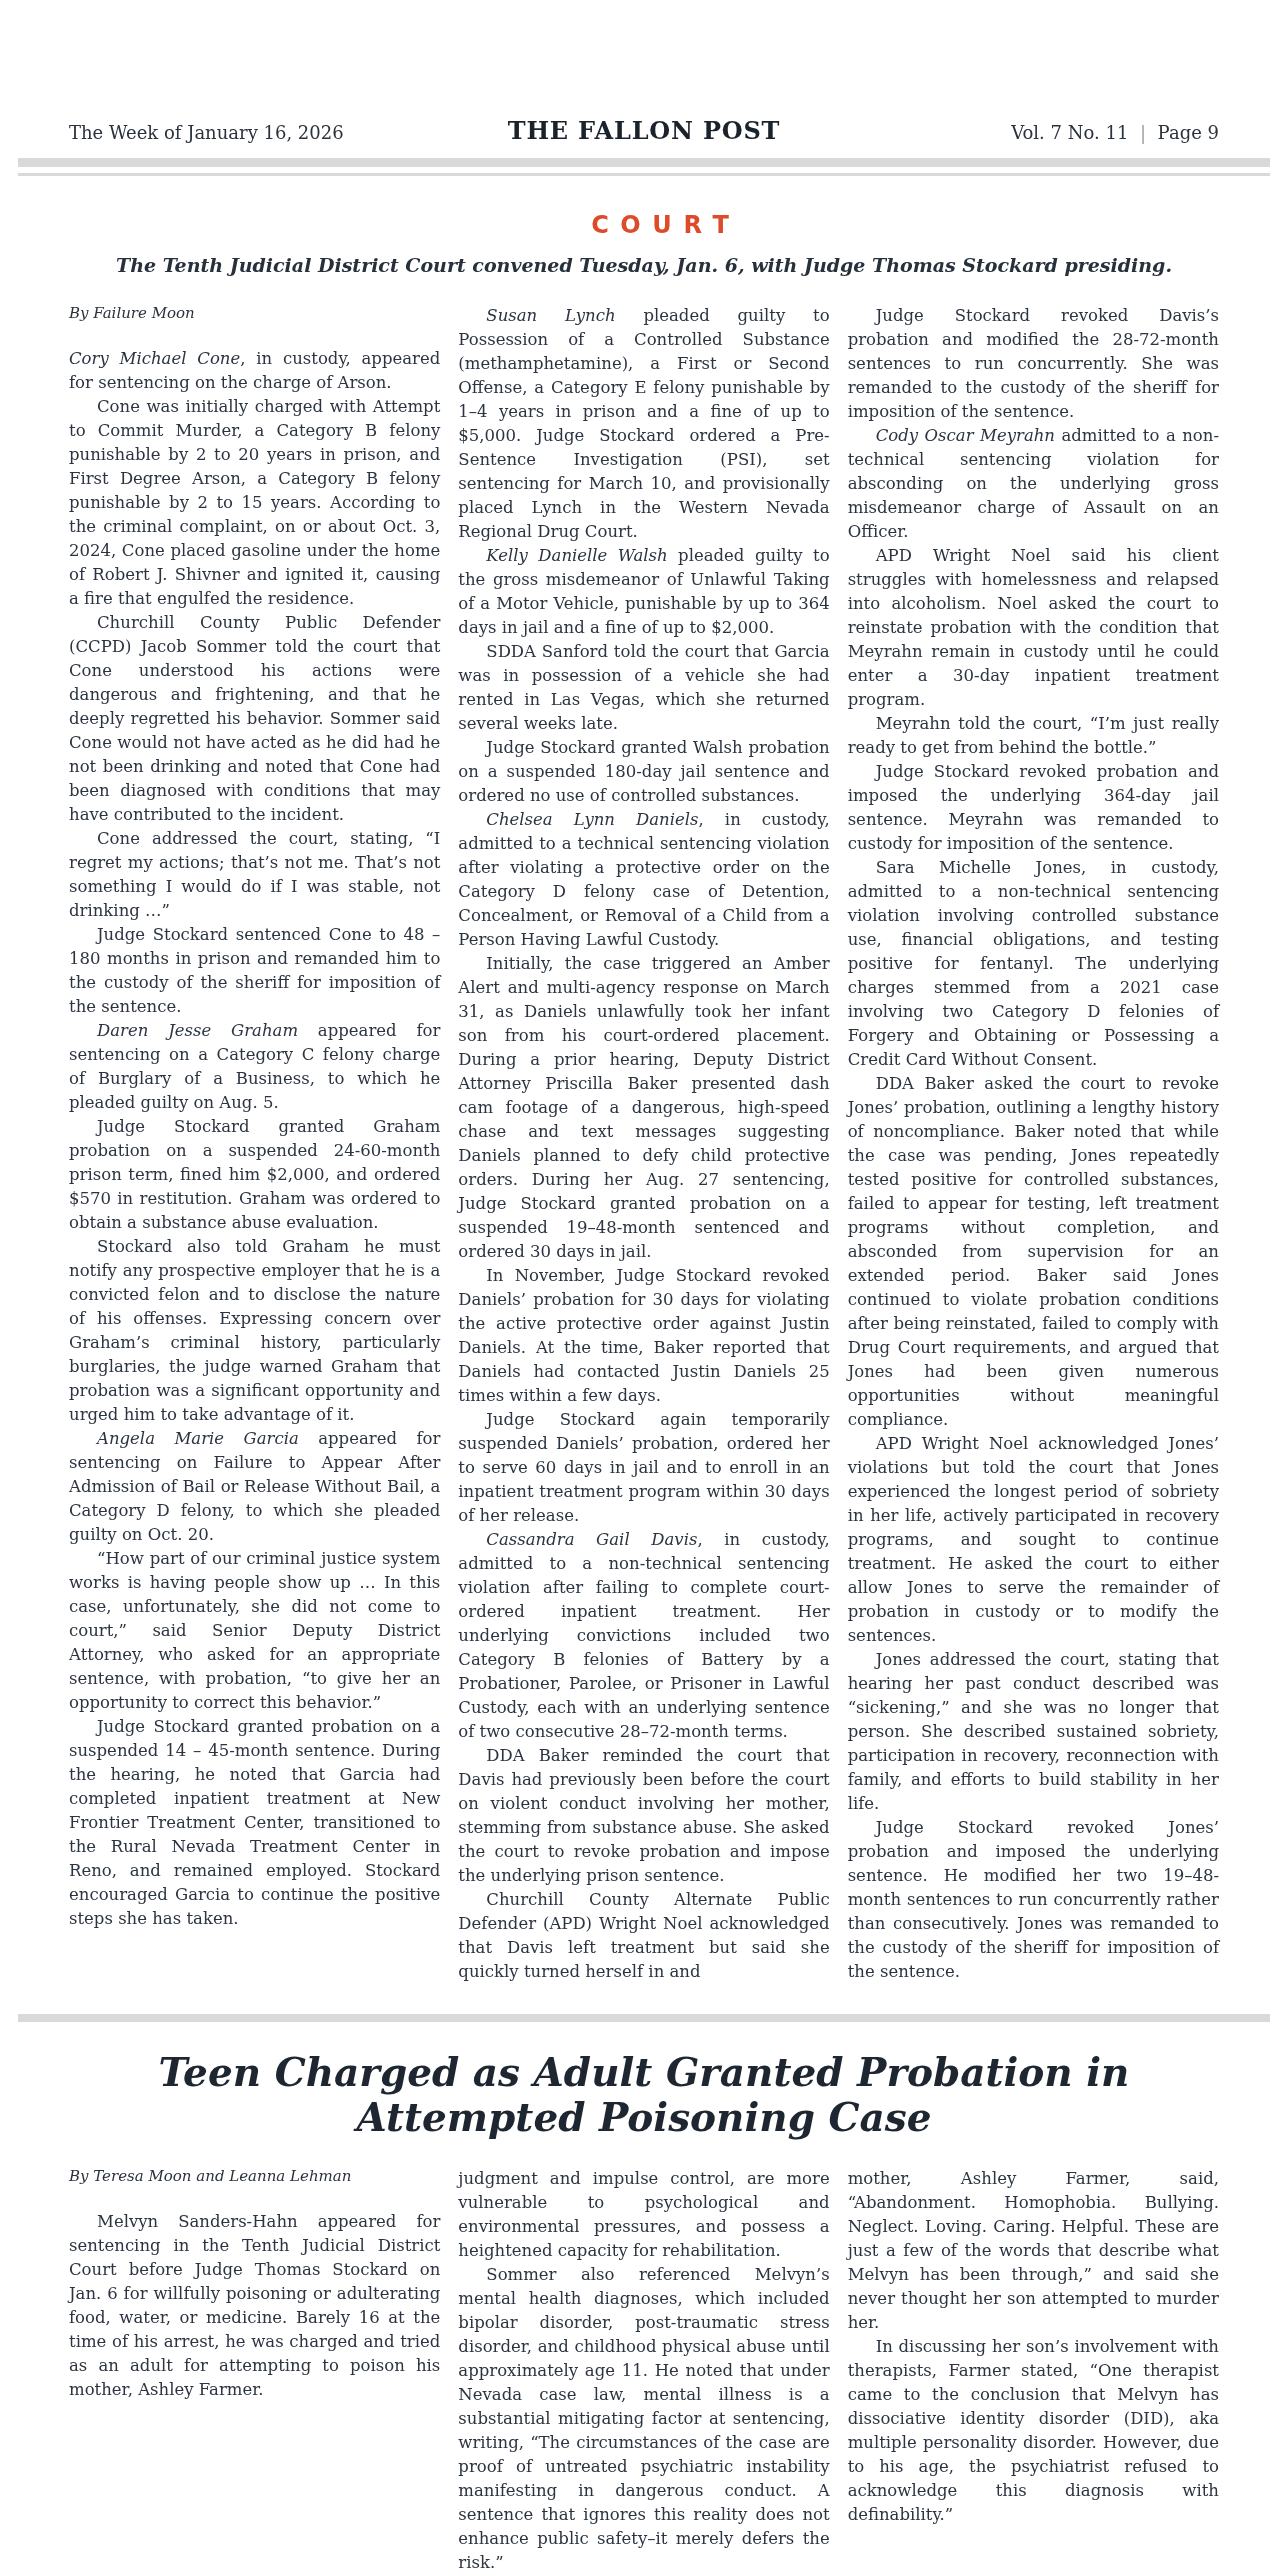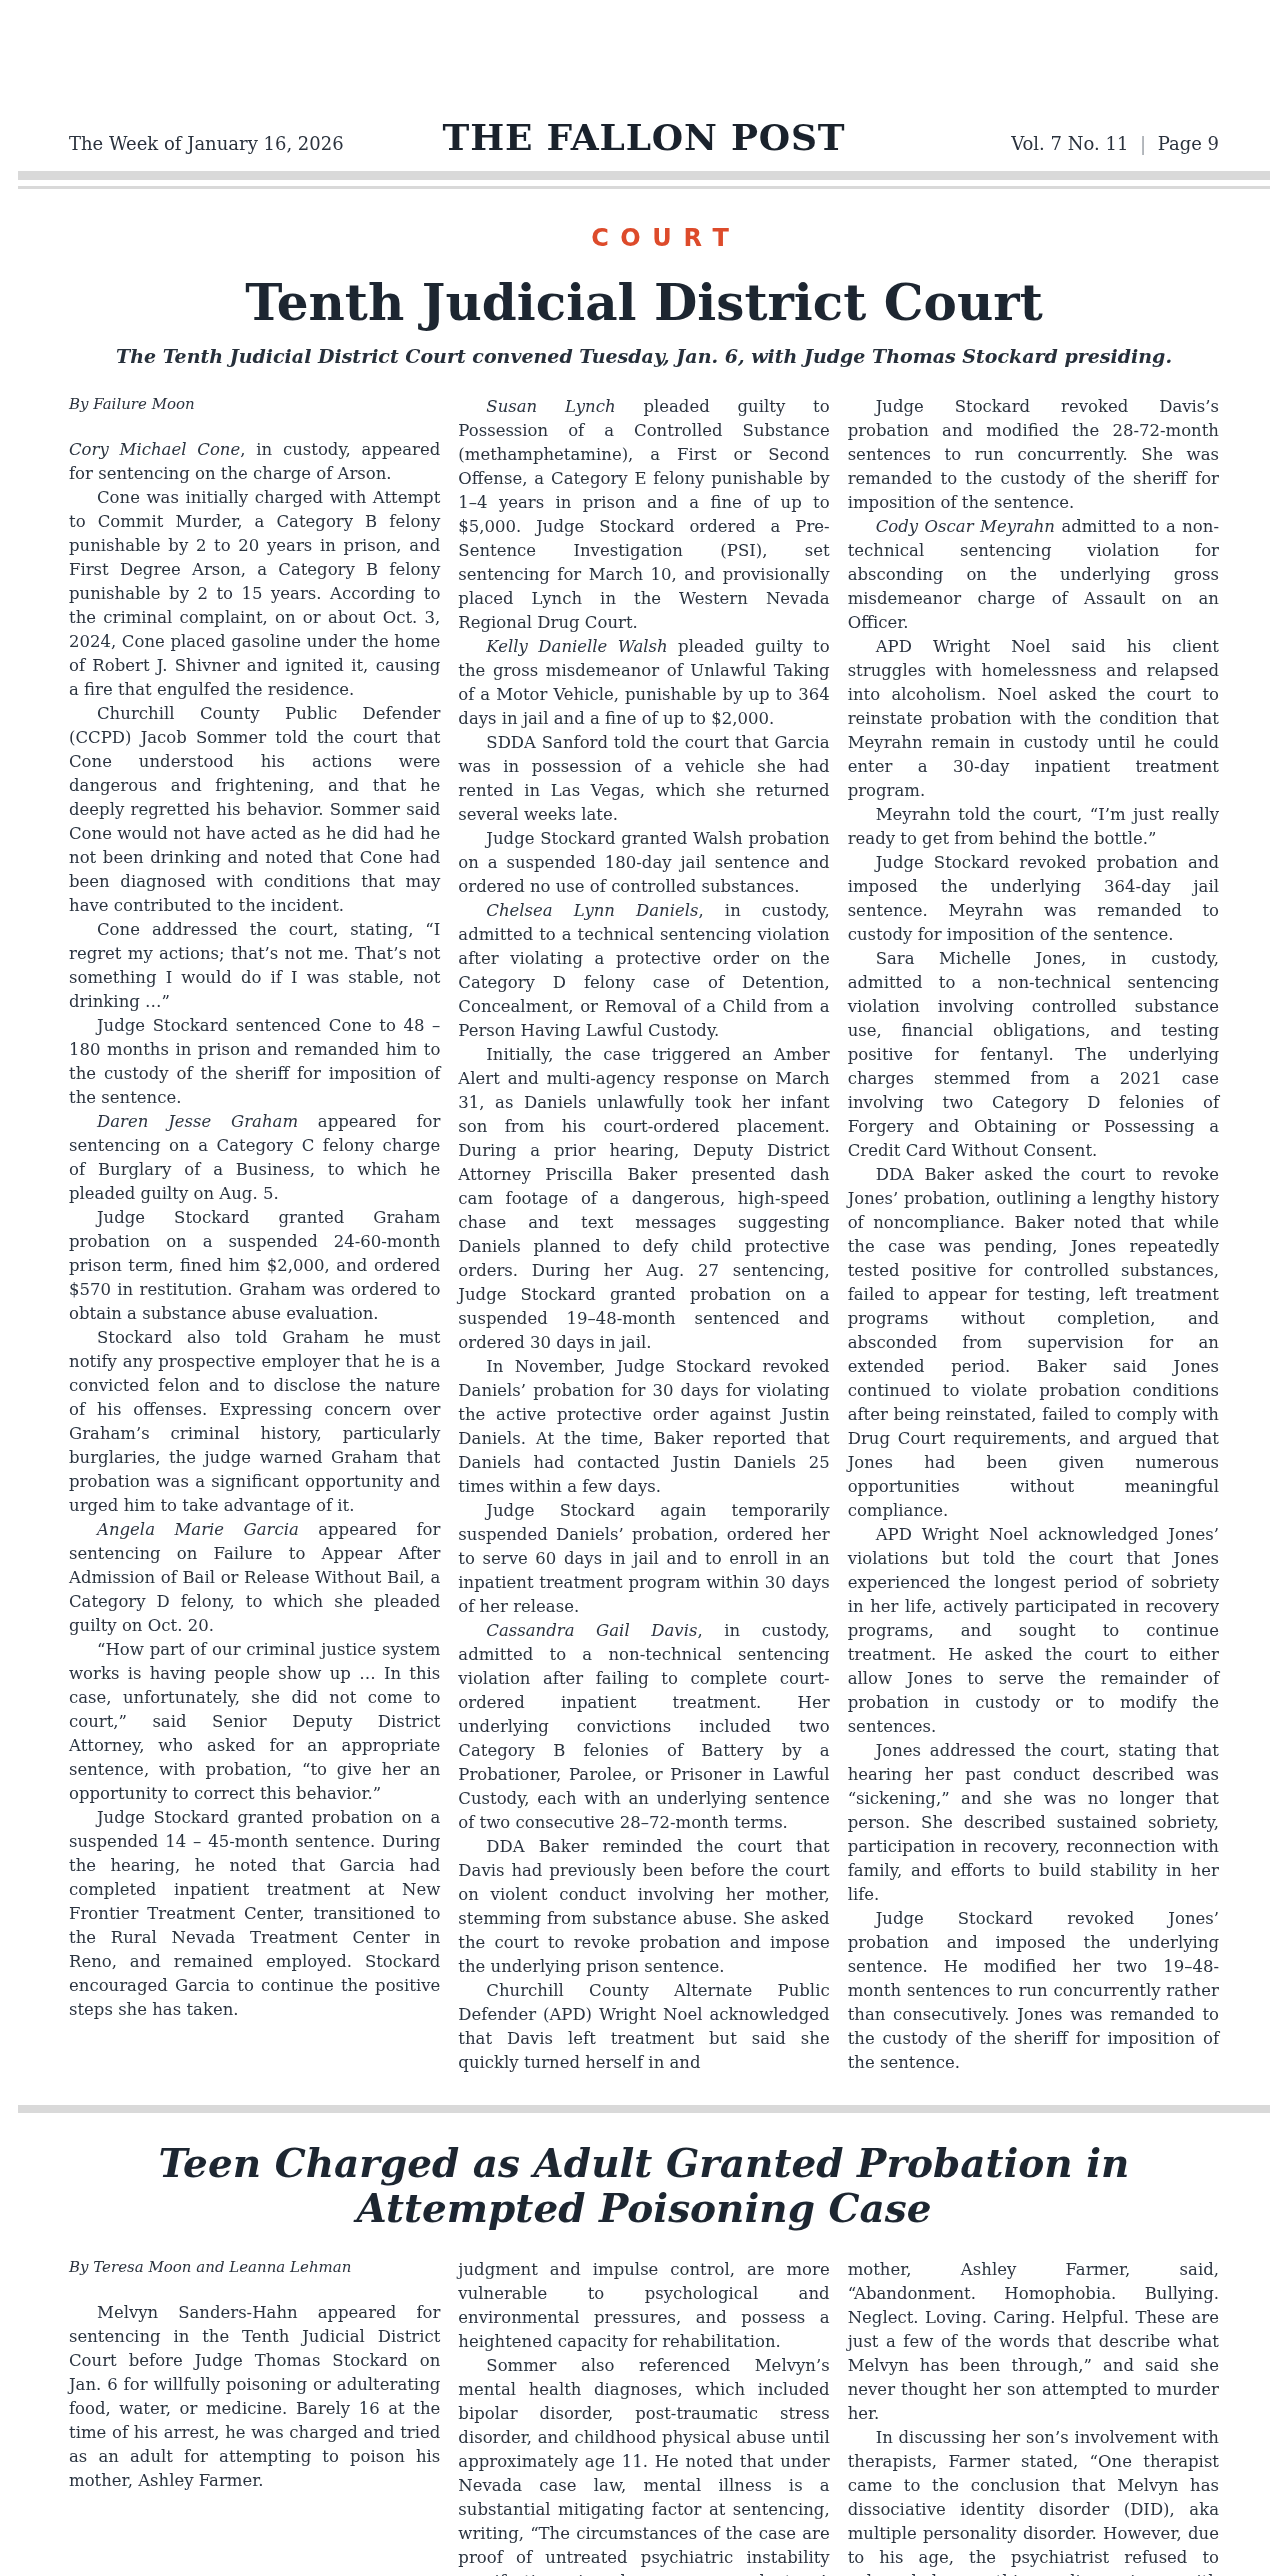--- a/index.html
+++ b/index.html
@@ -24,21 +24,21 @@
   .masthead{
     display:flex;
     align-items:baseline;
     justify-content:space-between;
     padding:0 69px;
   }
   .masthead .side{flex:1 0 0;font-size:18px;color:#2a323d;}
   .masthead .side.right{text-align:right;}
   .masthead-title{
     flex:0 0 auto;
-    font-size:36px;
+    font-size:24px;
     font-weight:bold;
     letter-spacing:0.8px;
     color:#1a222c;
     text-align:center;
   }
   .issue-sep{
     display:inline-block;
     margin:0 11.6px;
     color:#9aa0a6;
   }
@@ -126,21 +126,20 @@
     </div>
   </header>
 
   <div class="rule-thick"></div>
   <div class="rule-thin"></div>
 
   <div class="section-label">COURT</div>
 
   <div class="content">
     <article>
-      <h1 class="headline-1">Tenth Judicial District Court</h1>
       <p class="subtitle">The Tenth Judicial District Court convened Tuesday, Jan. 6, with Judge Thomas Stockard presiding.</p>
       <div class="columns">
           <div class="col">
             <p class="byline">By Failure Moon</p>
             <p class="body-para flush"><em>Cory Michael Cone</em>, in custody, appeared for sentencing on the charge of Arson.</p>
             <p class="body-para">Cone was initially charged with Attempt to Commit Murder, a Category B felony punishable by 2 to 20 years in prison, and First Degree Arson, a Category B felony punishable by 2 to 15 years. According to the criminal complaint, on or about Oct. 3, 2024, Cone placed gasoline under the home of Robert J. Shivner and ignited it, causing a fire that engulfed the residence.</p>
             <p class="body-para">Churchill County Public Defender (CCPD) Jacob Sommer told the court that Cone understood his actions were dangerous and frightening, and that he deeply regretted his behavior. Sommer said Cone would not have acted as he did had he not been drinking and noted that Cone had been diagnosed with conditions that may have contributed to the incident.</p>
             <p class="body-para">Cone addressed the court, stating, “I regret my actions; that’s not me. That’s not something I would do if I was stable, not drinking …”</p>
             <p class="body-para">Judge Stockard sentenced Cone to 48 – 180 months in prison and remanded him to the custody of the sheriff for imposition of the sentence.</p>
             <p class="body-para"><em>Daren Jesse Graham</em> appeared for sentencing on a Category C felony charge of Burglary of a Business, to which he pleaded guilty on Aug. 5.</p>

